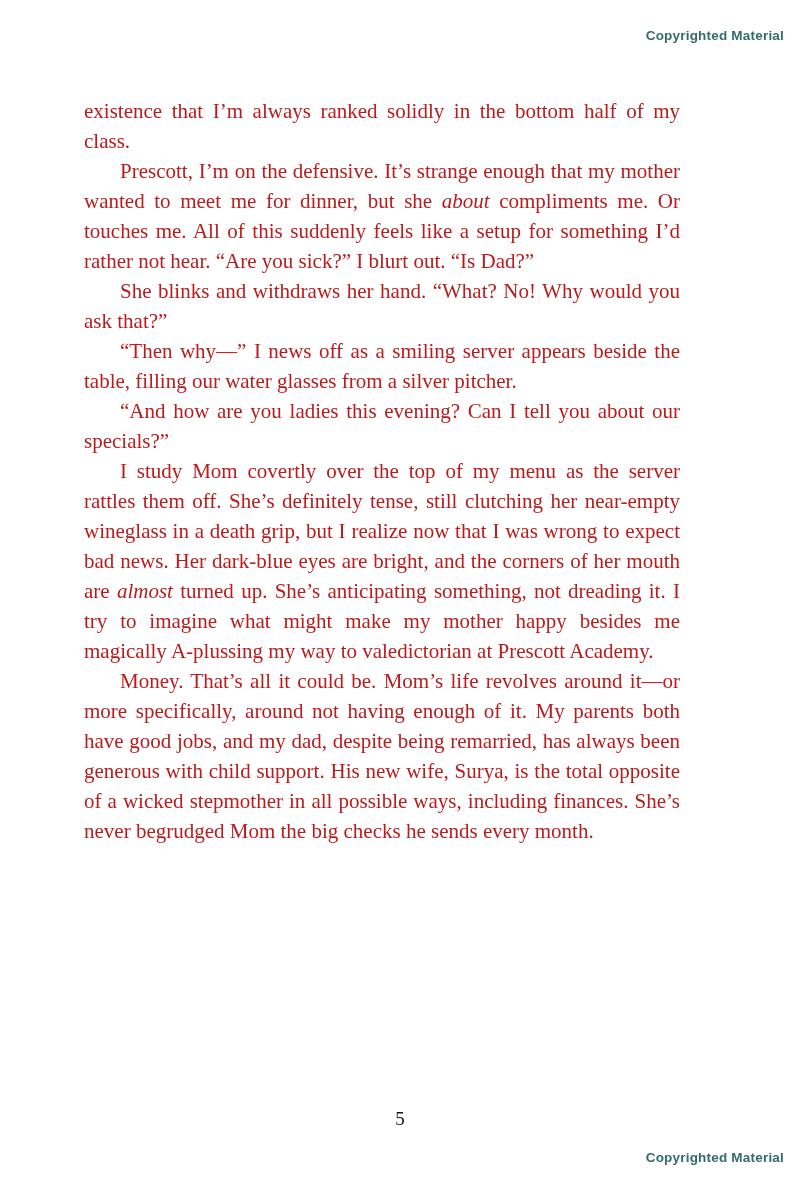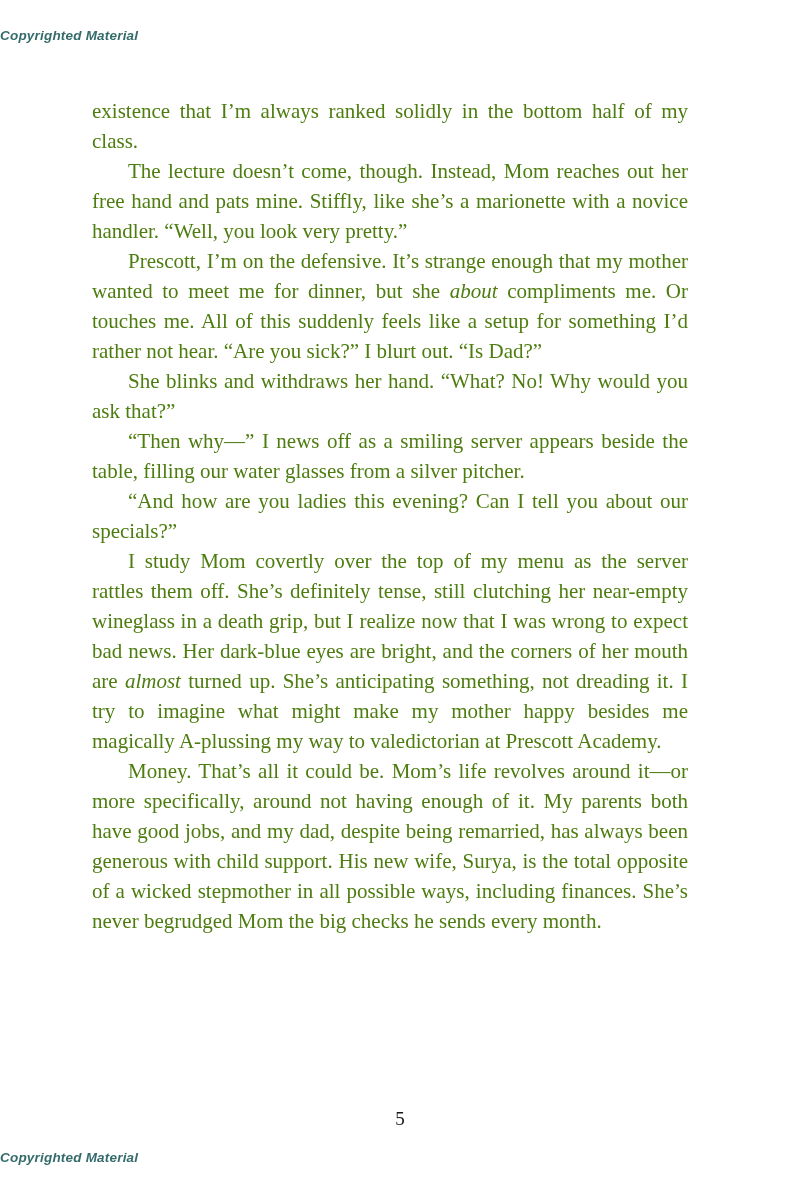--- a/index.html
+++ b/index.html
@@ -12,38 +12,37 @@
     width: 800px;
     height: 1194px;
     background: #ffffff;
     overflow: hidden;
     font-family: "Liberation Serif", serif;
   }
   .copyright-notice {
     position: absolute;
     left: 0;
     right: 16px;
-    text-align: left;
+    text-align: right;
     font-family: "Liberation Sans", sans-serif;
     font-size: 13.5px;
     font-weight: bold;
     letter-spacing: 0.2px;
     color: #356b6b;
-    font-style: italic;
   }
   .copyright-top { top: 28px; }
   .copyright-bottom { top: 1150px; }
   .text-block {
     position: absolute;
     top: 96px;
-    left: 92px;
+    left: 84px;
     width: 596px;
     font-size: 21px;
     line-height: 30px;
-    color: #4d7c0f;
+    color: #b91c1c;
     text-align: justify;
   }
   .text-block p {
     margin: 0;
     padding: 0;
   }
   .text-block p.indent { text-indent: 36px; }
   .text-block p.no-indent { text-indent: 0; }
   .italic { font-style: italic; }
   .page-number {
@@ -58,21 +57,20 @@
   }
 </style>
 </head>
 <body>
 
 <div class="page">
   <div class="copyright-notice copyright-top">Copyrighted Material</div>
 
   <div class="text-block" id="paragraphs">
       <p class="no-indent"><span>existence that I’m always ranked solidly in the bottom half of my class.</span></p>
-      <p class="indent"><span>The lecture doesn’t come, though. Instead, Mom reaches out her free hand and pats mine. Stiffly, like she’s a marionette with a novice handler. “Well, you look very pretty.”</span></p>
       <p class="indent"><span>Prescott, I’m on the defensive. It’s strange enough that my mother wanted to meet me for dinner, but she </span><span class="italic">about</span><span> compliments me. Or touches me. All of this suddenly feels like a setup for something I’d rather not hear. “Are you sick?” I blurt out. “Is Dad?”</span></p>
       <p class="indent"><span>She blinks and withdraws her hand. “What? No! Why would you ask that?”</span></p>
       <p class="indent"><span>“Then why—” I news off as a smiling server appears beside the table, filling our water glasses from a silver pitcher.</span></p>
       <p class="indent"><span>“And how are you ladies this evening? Can I tell you about our specials?”</span></p>
       <p class="indent"><span>I study Mom covertly over the top of my menu as the server rattles them off. She’s definitely tense, still clutching her near-empty wineglass in a death grip, but I realize now that I was wrong to expect bad news. Her dark-blue eyes are bright, and the corners of her mouth are </span><span class="italic">almost</span><span> turned up. She’s anticipating something, not dreading it. I try to imagine what might make my mother happy besides me magically A-plussing my way to valedictorian at Prescott Academy.</span></p>
       <p class="indent"><span>Money. That’s all it could be. Mom’s life revolves around it—or more specifically, around not having enough of it. My parents both have good jobs, and my dad, despite being remarried, has always been generous with child support. His new wife, Surya, is the total opposite of a wicked stepmother in all possible ways, including finances. She’s never begrudged Mom the big checks he sends every month.</span></p>
     </div>
 
   <div class="page-number">5</div>
 

